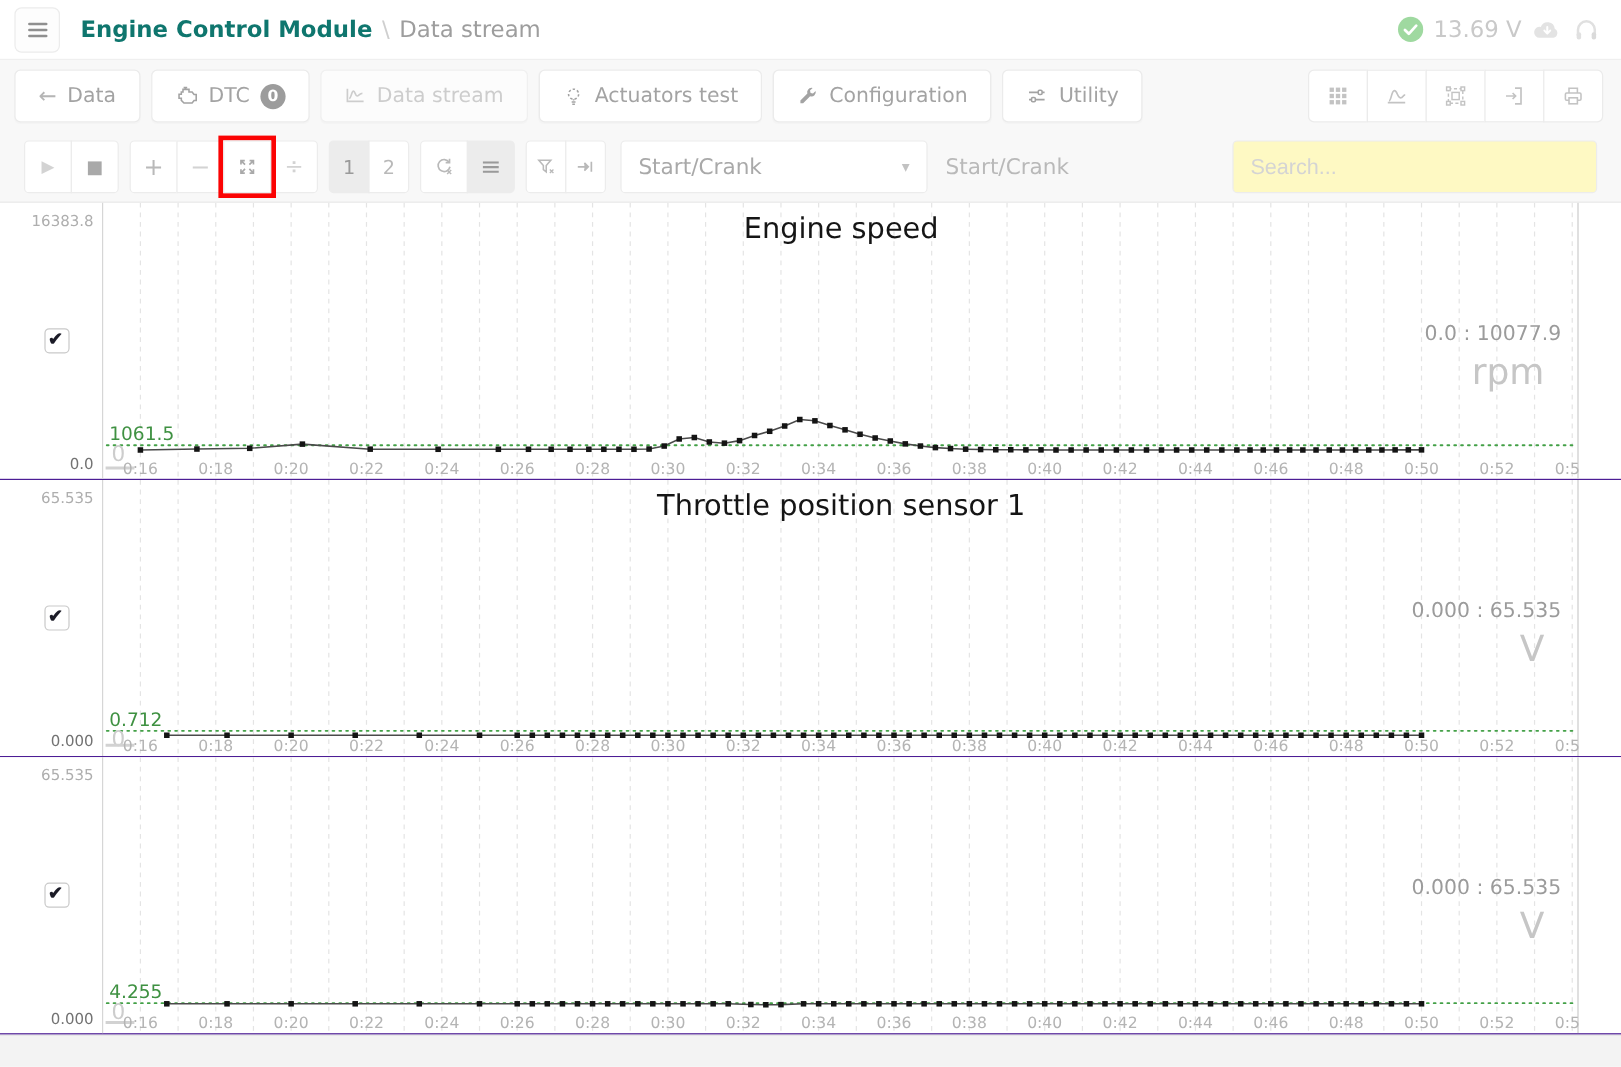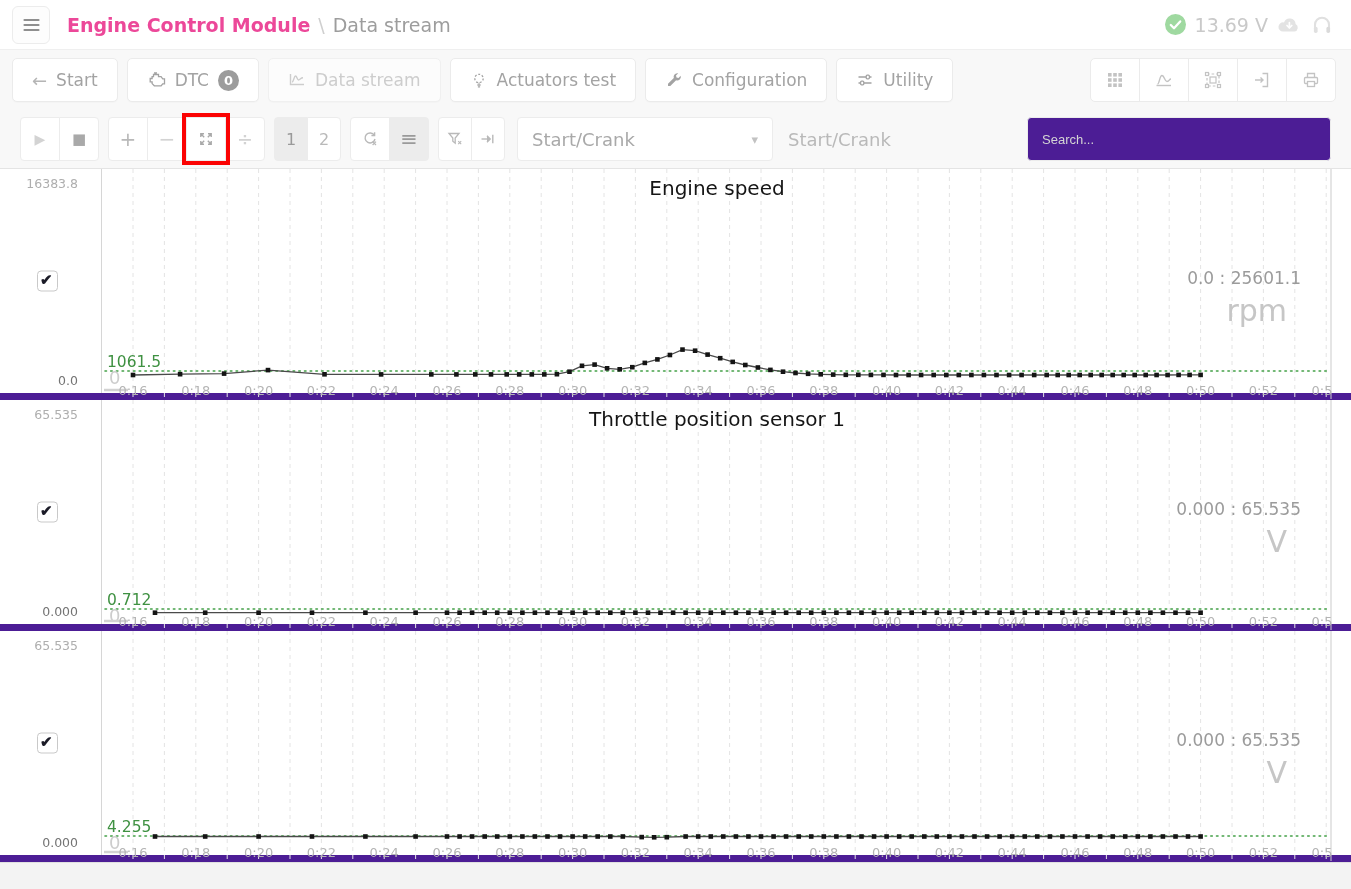--- a/index.html
+++ b/index.html
@@ -3,21 +3,21 @@
 <meta charset="utf-8">
 <style>
   * { box-sizing: border-box; margin: 0; padding: 0; }
   html,body { width:1351px; height:889px; overflow:hidden; }
   body { font-family:"DejaVu Sans","Liberation Sans",sans-serif; background:#f8f8f8; position:relative; }
 
   
   .topbar { height:50px; background:#fff; border-bottom:1px solid #efefef; display:flex; align-items:center; position:relative; }
   .menu-btn { width:38px; height:38px; margin-left:12px; border:1px solid #ececec; border-radius:6px; background:#fdfdfd; display:flex; align-items:center; justify-content:center; cursor:pointer; }
   .breadcrumb { margin-left:17px; font-size:19px; display:flex; gap:8px; align-items:baseline; }
-  .bc-primary { color:#ec4899; font-weight:600;text-align:right; }
+  .bc-primary { color:#0f766e; font-weight:600;text-align:right; }
   .bc-sep { color:#cfcfcf; }
   .bc-secondary { color:#9d9d9d; }
   .topbar-right { position:absolute; right:18px; display:flex; align-items:center; gap:8px; }
   .voltage { font-size:19px; color:#c9c9c9; }
 
   
   .navbar { height:60px; display:flex; align-items:center; padding:0 12px; position:relative; }
   .nav-btn { height:44px; background:#fff; border:1px solid #ebebeb; border-radius:5px; color:#a3a3a3; font-size:17px; display:flex; align-items:center; gap:9px; padding:0 19px; margin-right:9px; cursor:pointer; white-space:nowrap; box-shadow:0 1px 1px rgba(0,0,0,.02); }
   .nav-btn svg { flex:none; }
   .nav-btn.disabled { color:#cdcdcd; border-color:#f0f0f0; background:#fcfcfc; cursor:default; }
@@ -33,34 +33,34 @@
   .tb-group { display:flex; margin-right:9px; }
   .tb-btn { min-width:40px; height:44px; background:#fff; border:1px solid #ececec; margin-left:-1px; display:flex; align-items:center; justify-content:center; color:#b9b9b9; font-size:16px; cursor:pointer; padding:0 6px; }
   .tb-group .tb-btn:first-child { border-radius:4px 0 0 4px; margin-left:0; }
   .tb-group .tb-btn:last-child { border-radius:0 4px 4px 0; }
   .tb-btn.active { background:#ececec; color:#9a9a9a; }
   .tb-btn.lighter { color:#d3d3d3; }
   .tb-btn.highlighted { position:relative; z-index:2; box-shadow:0 0 0 4px #fb0303; }
   .dropdown { height:44px; width:256px; background:#fff; border:1px solid #ececec; border-radius:4px; display:flex; align-items:center; padding:0 14px; color:#a9a9a9; font-size:18px; cursor:pointer; margin-left:3px; }
   .dropdown .caret { margin-left:auto; color:#c2c2c2; font-size:13px; }
   .source-label { margin-left:15px; color:#b9b9b9; font-size:18px; }
-  .search-input { position:absolute; right:20px; top:7px; width:304px; height:44px; border:1px solid #ececec; border-radius:4px; padding:0 14px; font-size:13px; color:#8a8a8a; background:#4c1d95; outline:none; }
+  .search-input { position:absolute; right:20px; top:7px; width:304px; height:44px; border:1px solid #ececec; border-radius:4px; padding:0 14px; font-size:18px; color:#8a8a8a; background:#fef9c3; outline:none; }
   .search-input::placeholder { color:#d4d4d4; }
 
   
   .charts { background:#fff; border-top:1px solid #e4e4e4; }
-  .chart-row { position:relative; height:231px; border-bottom:7px solid #4c1d95; display:flex; background:#fff;gap:16px; }
+  .chart-row { position:relative; height:231px; border-bottom:1px solid #4c1d95; display:flex; background:#fff; }
   .gutter { width:85px; position:relative; flex:none; }
   .ymax { position:absolute; top:7px; right:7px; font-size:12.5px; color:#aeaeae; }
   .ymin { position:absolute; bottom:5px; right:7px; font-size:12.5px; color:#737373; }
   .cb { position:absolute; left:37px; top:50%; transform:translateY(-50%); width:21px; height:21px; appearance:none; -webkit-appearance:none; border:1px solid #c9c9c9; border-radius:4px; background:#fff; cursor:pointer; position:absolute; }
   .cb:checked::after { content:"✔"; position:absolute; left:2px; top:-1px; font-size:15px; font-weight:bold; color:#1b1b27; }
   .plot { position:relative; flex:1; border-left:1px solid #d6d6d6; }
   .plot svg { position:absolute; left:0; top:0; }
-  .chart-title { position:absolute; top:7px; left:0; width:1230px; text-align:center; font-size:20px; color:#151515; font-weight:500; }
+  .chart-title { position:absolute; top:7px; left:0; width:1230px; text-align:center; font-size:24px; color:#151515; font-weight:500; }
   .range-label { position:absolute; top:99px; right:50px; font-size:17px; color:#9b9b9b; }
   .unit-label { position:absolute; top:124px; right:64px; font-size:30px; color:#c6c6c6; }
 
   .bottom-strip { height:28px; background:#f3f3f3; border-top:1px solid #e0e0e0; }
 
   .icon-svg { display:block; }
 </style>
 </head>
 <body>
 
@@ -93,21 +93,21 @@
         <path d="M4 15.5V10.8a7 7 0 0 1 14 0v4.7" stroke="#e0e0e0" stroke-width="2.1" fill="none" stroke-linecap="round"></path>
         <rect x="2.9" y="12.8" width="3.7" height="6.2" rx="1.7" fill="#e0e0e0"></rect>
         <rect x="15.4" y="12.8" width="3.7" height="6.2" rx="1.7" fill="#dadada"></rect>
       </svg>
   </div>
 </div>
 
 <div class="navbar">
   <div class="nav-btn">
     <span class="back-arrow">←</span>
-    <span>Start</span>
+    <span>Data</span>
   </div>
 
 
   <div class="nav-btn">
     <svg class="icon-svg" width="19" height="18" viewBox="0 0 19 18" stroke="currentColor" fill="none" stroke-width="1.3">
         <path d="M6.5 3.5h5v2.2h2.6l1.6 2.1h1.8v5h-1.8l-1.6 2H7.3l-2.2-2.2v-1.8H3.2v-3.3h1.9V5.7h1.4z"></path>
         <path d="M8.5 3.5V2M10 2h-3"></path>
       </svg>
     <span>DTC</span>
     <span class="badge">0</span>
@@ -409,21 +409,21 @@
           <rect x="1019.4" y="203.7" width="4.6" height="4.6" fill="#141414"></rect>
           <rect x="1030.4" y="203.7" width="4.6" height="4.6" fill="#141414"></rect>
           <rect x="1041.4" y="203.7" width="4.6" height="4.6" fill="#141414"></rect>
           <rect x="1052.3" y="203.7" width="4.6" height="4.6" fill="#141414"></rect>
           <rect x="1063.3" y="203.7" width="4.6" height="4.6" fill="#141414"></rect>
           <rect x="1074.3" y="203.6" width="4.6" height="4.6" fill="#141414"></rect>
           <rect x="1085.3" y="203.6" width="4.6" height="4.6" fill="#141414"></rect>
           <rect x="1096.3" y="203.6" width="4.6" height="4.6" fill="#141414"></rect>
         </svg>
       <div class="chart-title">Engine speed</div>
-      <div class="range-label">0.0 : 25601.1</div>
+      <div class="range-label">0.0 : 10077.9</div>
       <div class="unit-label">rpm</div>
     </div>
   </div>
 
   <div class="chart-row">
     <div class="gutter">
       <span class="ymax">65.535</span>
       <span class="ymin">0.000</span>
       <input type="checkbox" class="cb" checked="" style="">
     </div>

